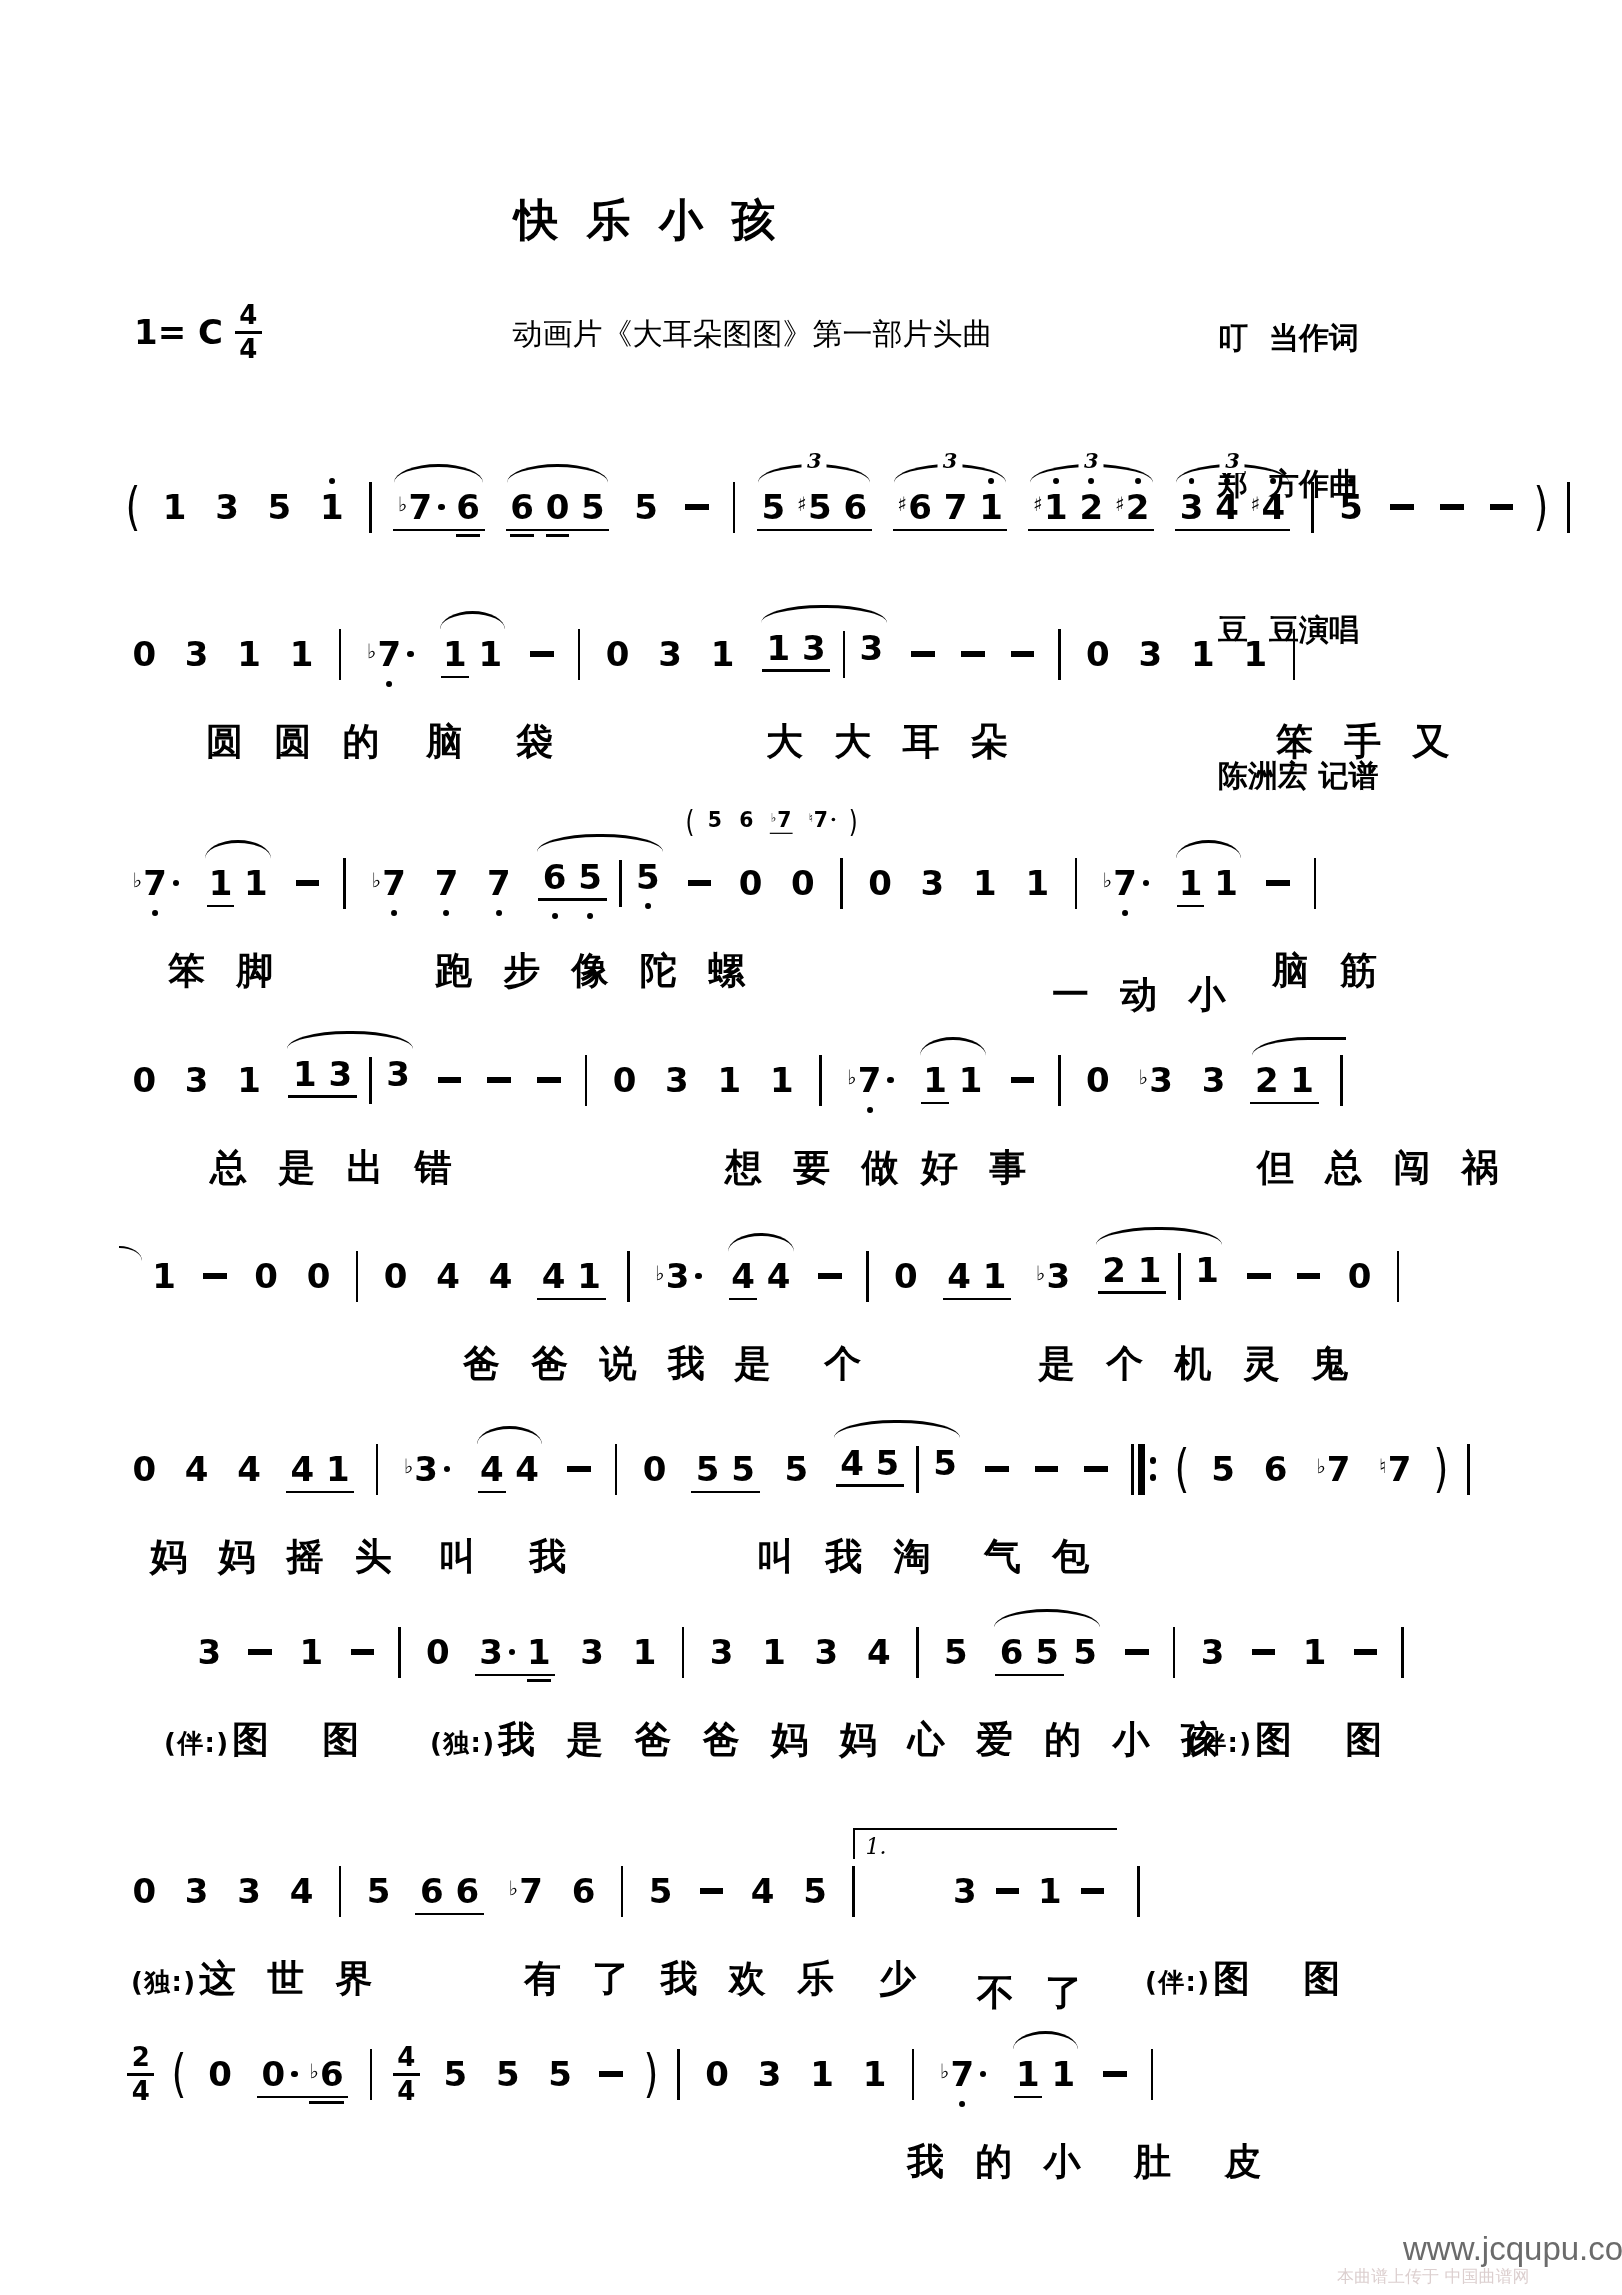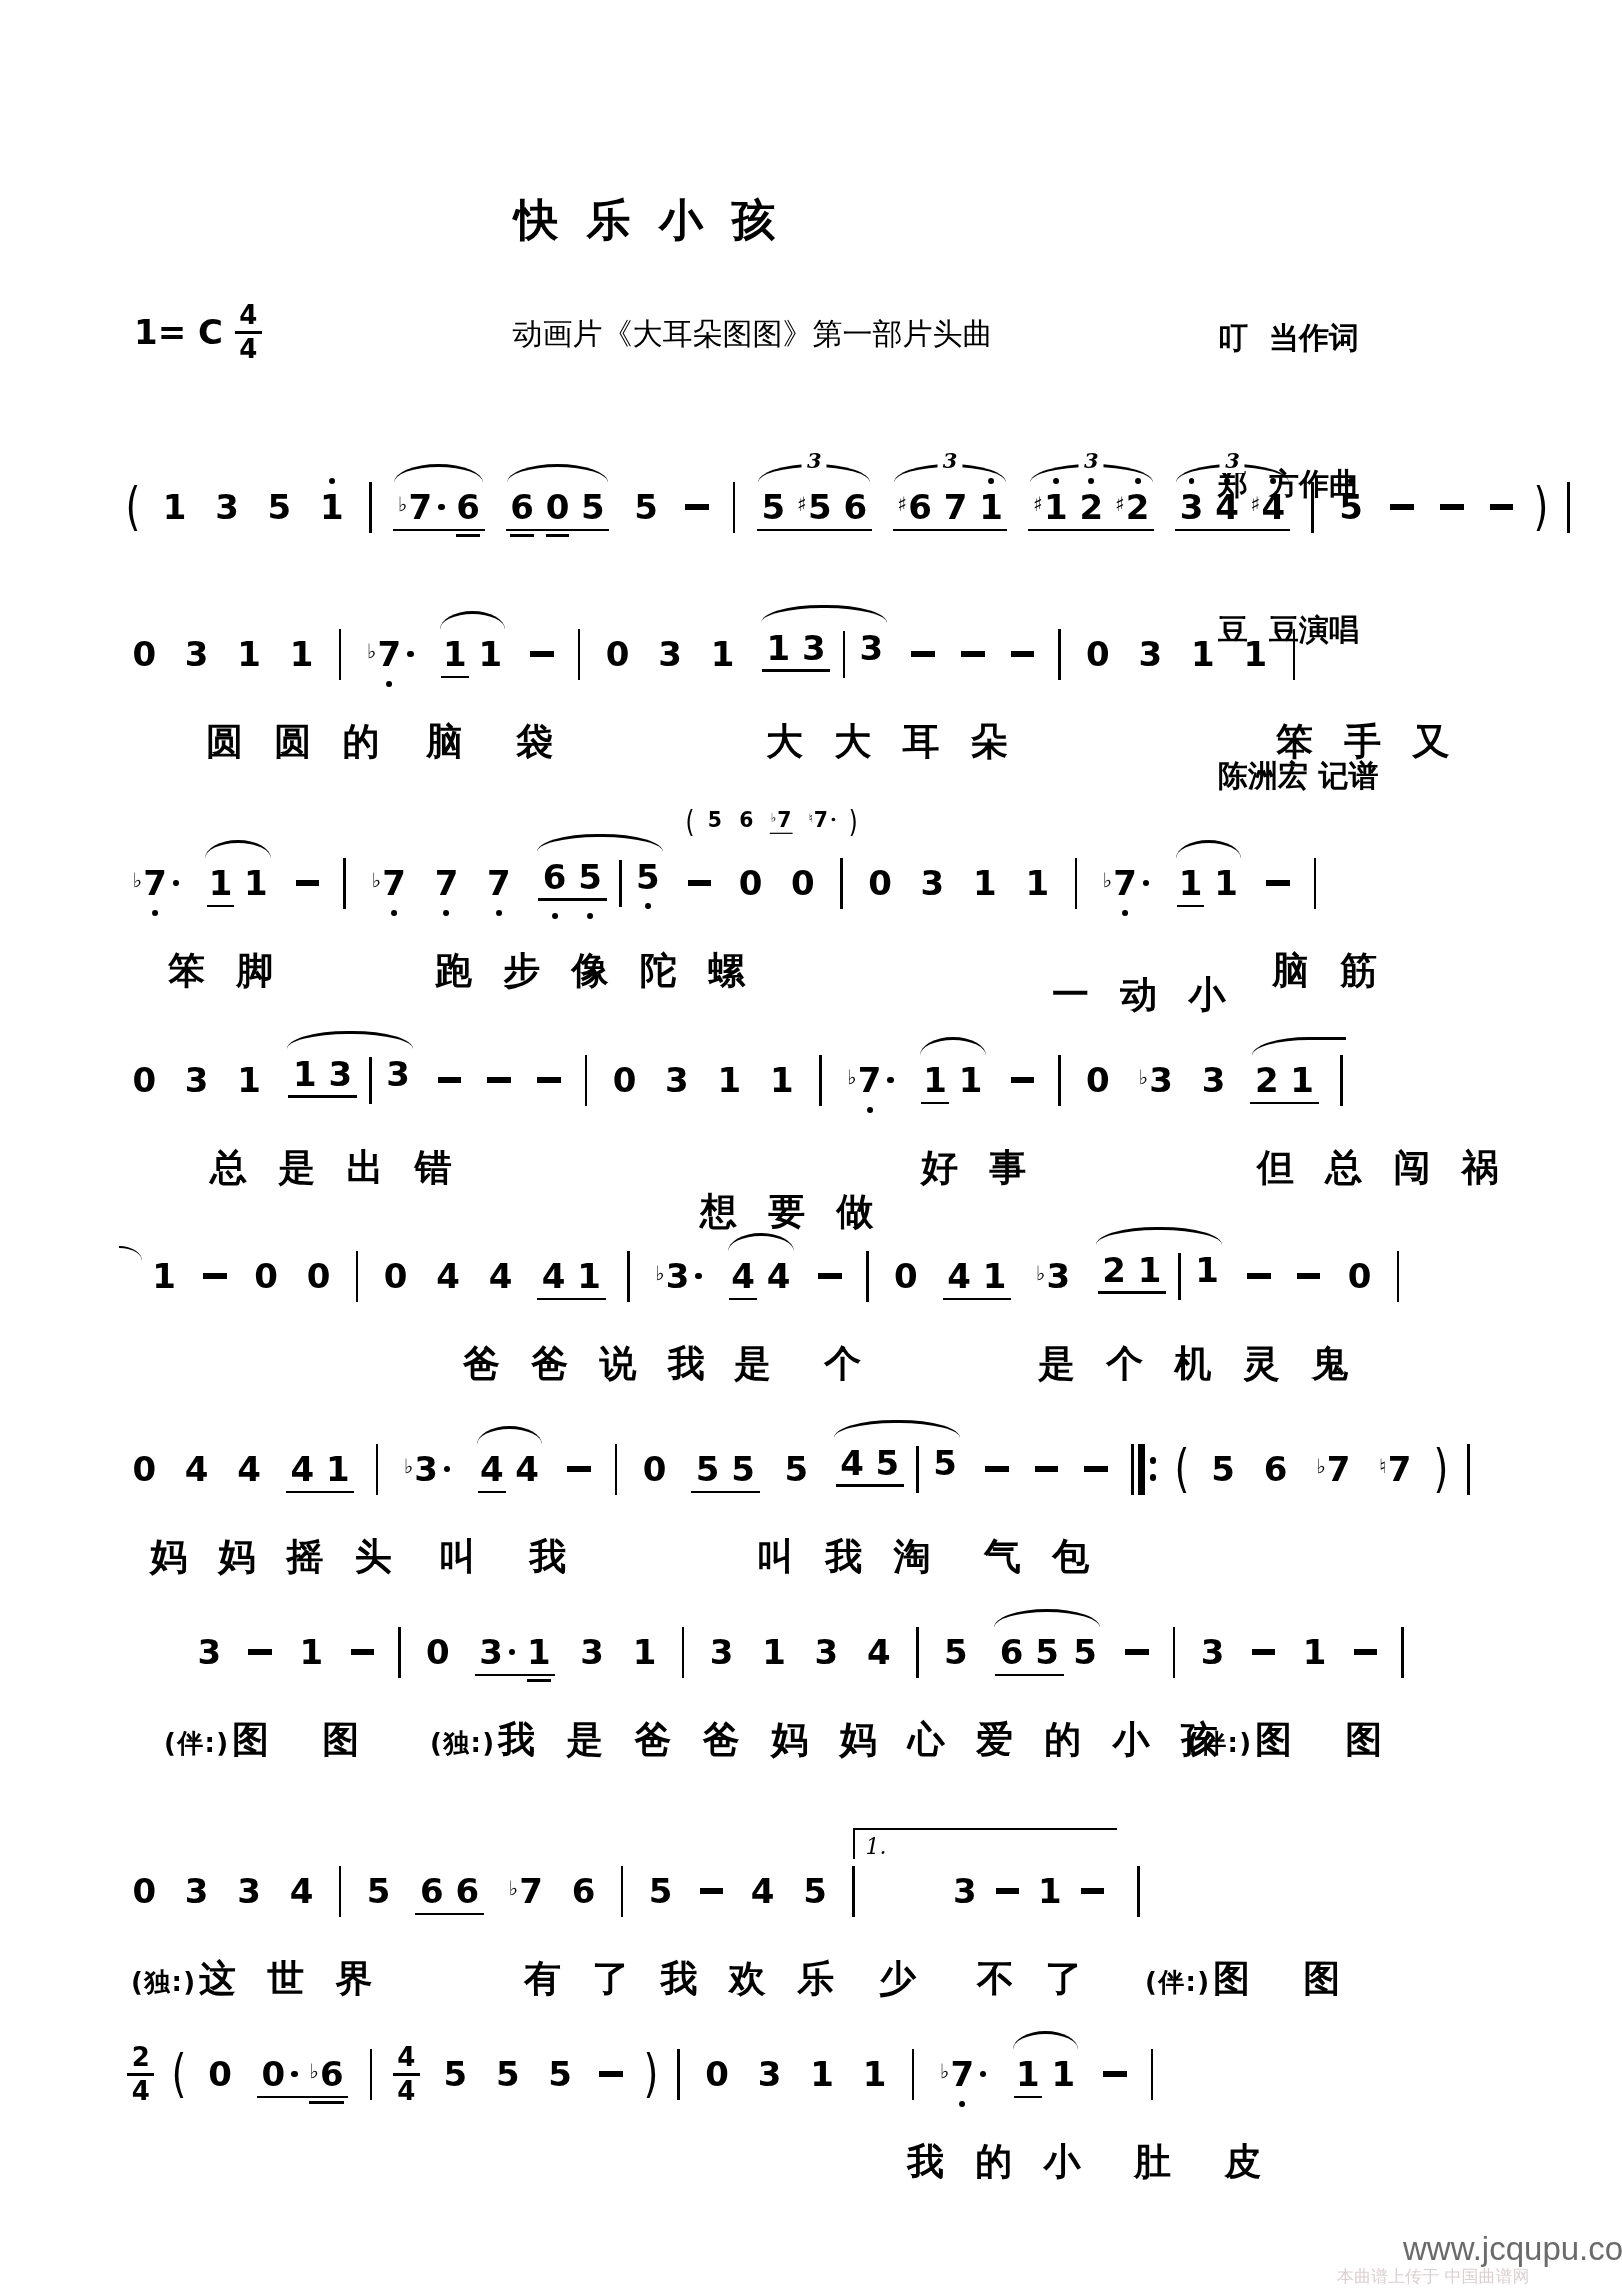--- a/index.html
+++ b/index.html
@@ -521,21 +521,21 @@
               <span class="dg">2</span>
             </span>
             <span class="nt">
               <span class="dg">1</span>
             </span>
           </span>
           <span class="bar"></span>
         </div>
         <div class="lyr">
           <span class="seg" style="left: 92px;">总 是 出 错</span>
-          <span class="seg" style="left: 582px; margin-top: 44px;">想 要 做</span>
+          <span class="seg" style="left: 607px;">想 要 做</span>
           <span class="seg" style="left: 803px;">好 事</span>
           <span class="seg" style="left: 1139px;">但 总 闯 祸</span>
         </div>
       </div>
       <div class="sys" style="top: 1227px;">
         <div class="notes">
           <span class="arcin"></span>
           <span class="nt">
             <span class="dg">1</span>
           </span>
@@ -871,21 +871,21 @@
               <span class="dg">1</span>
             </span>
             <span class="dash"></span>
           </span>
           <span class="bar"></span>
         </div>
         <div class="lyr">
           <span class="seg" style="left: 13px;"><span class="pre">(独:)</span>这 世 界</span>
           <span class="seg" style="left: 406px;">有 了 我 欢 乐</span>
           <span class="seg" style="left: 761px;">少</span>
-          <span class="seg" style="left: 859px;">不 了</span>
+          <span class="seg" style="left: 859px; margin-top: 14px;">不 了</span>
           <span class="seg" style="left: 1027px;"><span class="pre">(伴:)</span>图  图</span>
         </div>
       </div>
       <div class="sys" style="top: 2025px;">
         <div class="notes">
           <span class="ts">
             <span class="n2">2</span>
             <span class="d2">4</span>
           </span>
           <span class="paren">(</span>

